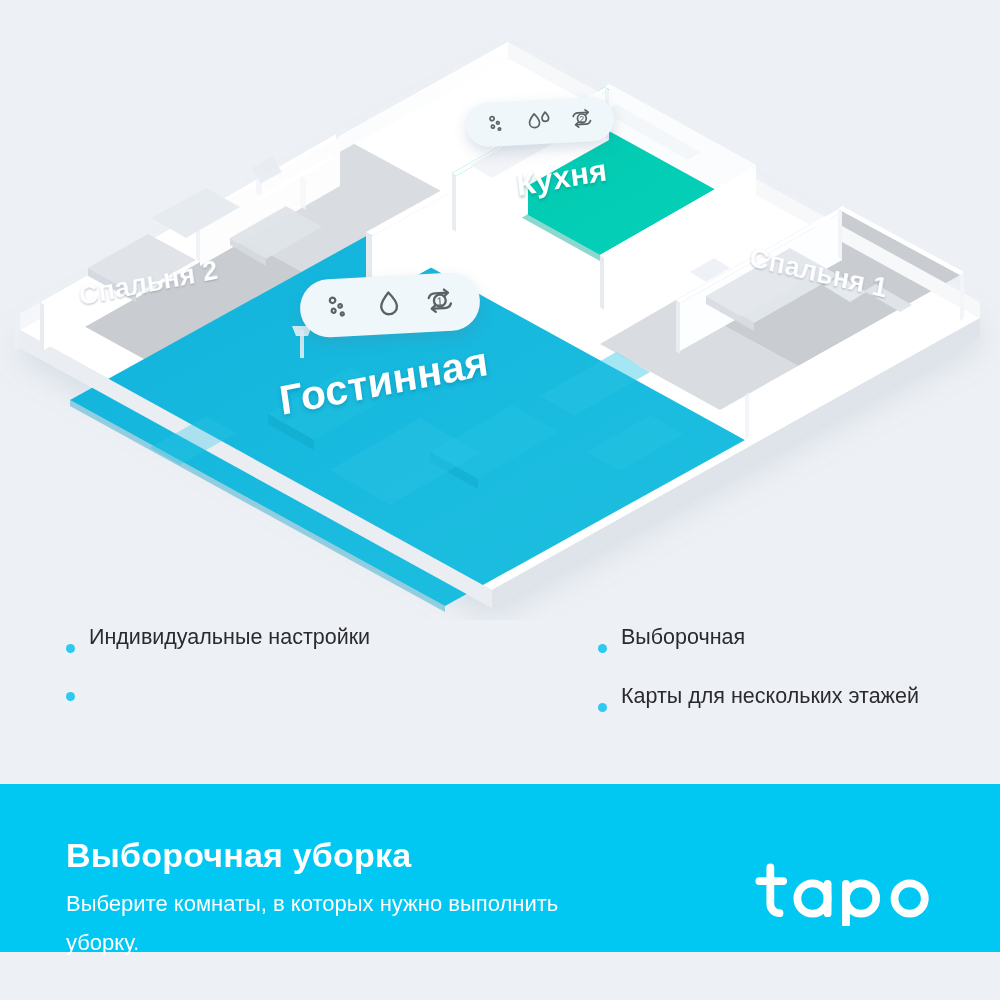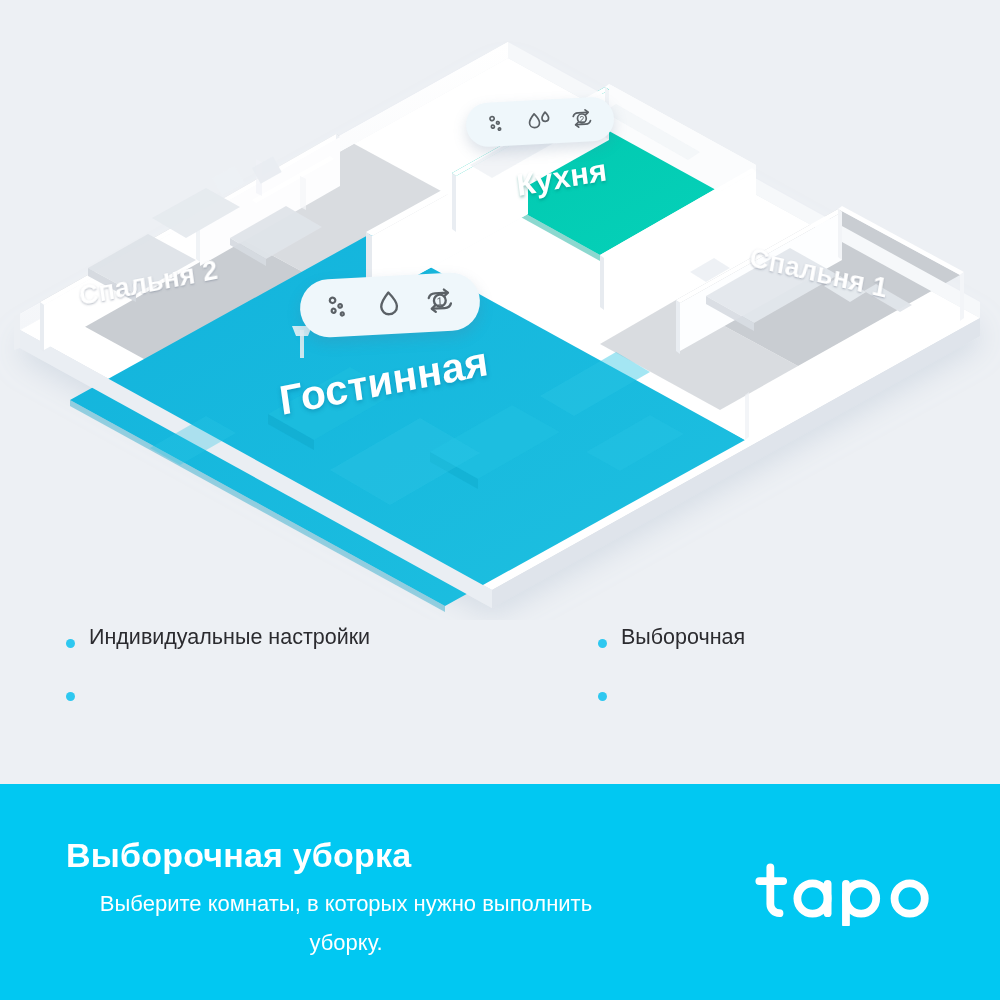--- a/index.html
+++ b/index.html
@@ -68,53 +68,52 @@
   .pill svg { display:block; }
 
   
   #features {
     position:absolute; left:0; top:622px; width:1000px; height:162px;
   }
   .feat-col { position:absolute; top:0; }
   #feat-col-left  { left:66px;  width:470px; }
   #feat-col-right { left:598px; width:370px; }
   .feat-item {
-    display:flex; align-items:center;
+    display:flex; align-items:flex-end;
     margin-bottom:28px;
   }
   .feat-dot {
     width:9px; height:9px; border-radius:50%;
     background:#2ec8f0;
     flex:0 0 9px;
     margin-top:11px; margin-right:14px;
   }
   .feat-text {
     font-size:21.5px;
     line-height:31px;
     color:#2b2b2f;
   }
   #feat-col-left .feat-item:nth-child(2) .feat-text { max-width:285px; }
   #feat-col-right .feat-item:nth-child(2) .feat-text { max-width:318px; }
 
   
   #banner {
-    position:absolute; left:0; top:784px; width:1000px; height:216px;
+    position:absolute; left:0; top:784px; width:1000px; height:168px;
     background:#01c8f2;
   }
   #banner-title {
     position:absolute; left:66px; top:52px;
     font-size:34px; font-weight:bold; color:#ffffff;
     letter-spacing:.2px;
   }
   #banner-sub {
     position:absolute; left:66px; top:100px;
     font-size:22px; line-height:39px; color:#ffffff;
     font-weight:normal;
     max-width:560px;
-    text-align:center;
   }
   #logo {
     position:absolute; right:56px; top:76px;
     height:66px;
   }
 </style>
 </head>
 <body>
 
 <div id="floorplan">
@@ -352,20 +351,21 @@
     </div>
   </div>
 
   <div class="feat-col" id="feat-col-right">
     <div class="feat-item">
       <span class="feat-dot"></span>
       <span class="feat-text">Выборочная</span>
     </div>
     <div class="feat-item">
       <span class="feat-dot"></span>
+      <span class="feat-text">Карты для нескольких этажей</span>
     </div>
   </div>
 </div>
 
 <div id="banner">
   <div id="banner-title">Выборочная уборка</div>
   <div id="banner-sub">Выберите комнаты, в которых нужно выполнить уборку.</div>
 
   <svg id="logo" viewBox="0 0 210 72">
     <g fill="none" stroke="#ffffff" stroke-width="8.5" stroke-linecap="round">

